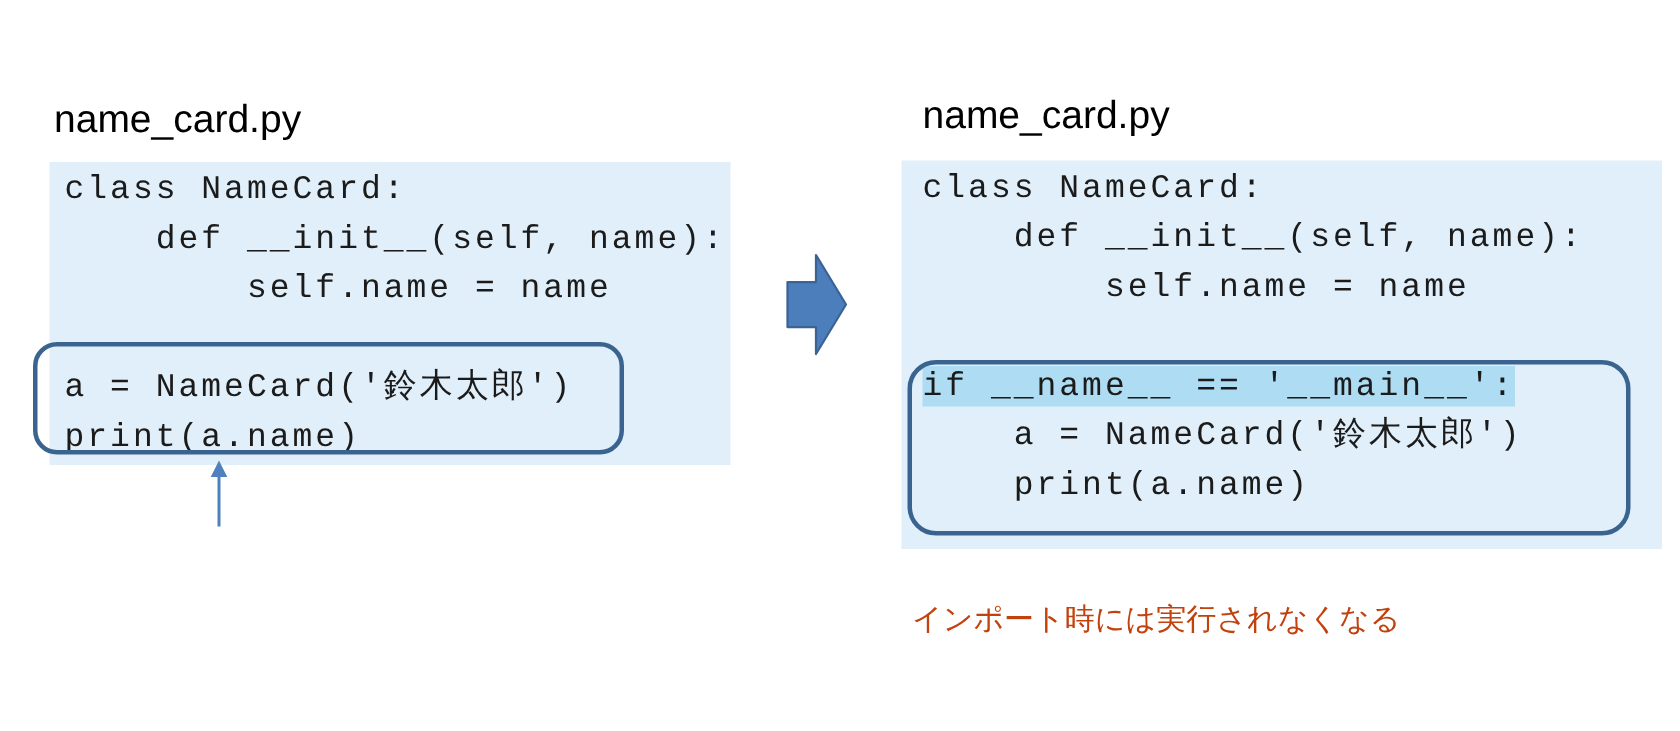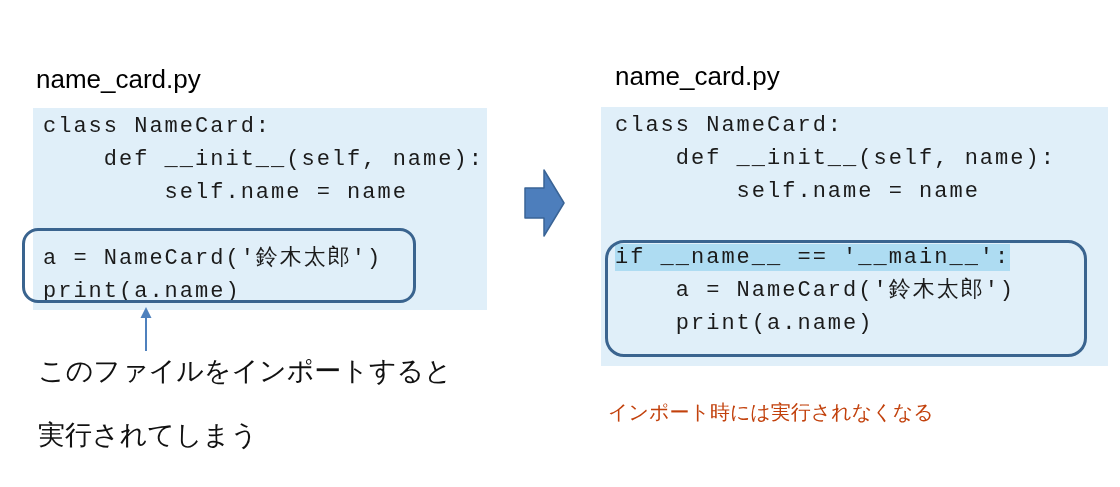--- a/index.html
+++ b/index.html
@@ -102,22 +102,20 @@
     <div class="code-line">print(a.name)</div>
   </div>
 
   <div class="code-box box-left"></div>
 
   <svg class="callout-arrow" viewBox="0 0 18 46">
     <line x1="9" y1="10" x2="9" y2="45" stroke="var(--callout-arrow)" stroke-width="2"></line>
     <polygon points="9,1 3.5,12 14.5,12" fill="var(--callout-arrow)"></polygon>
   </svg>
 
-  <div class="callout-text"><span>このファイルをインポートすると</span><br>
-<span>実行されてしまう</span></div>
 
   <svg class="transform-arrow" viewBox="0 0 41 68">
     <polygon points="1,19 20,19 20,1 40,34 20,67 20,49 1,49" fill="var(--arrow-fill)" stroke="var(--arrow-stroke)" stroke-width="1.5" stroke-linejoin="round"></polygon>
   </svg>
 
   <div class="file-title title-right">name_card.py</div>
 
   <div class="code-block code-right">
     <div class="code-line">class NameCard:</div>
     <div class="code-line">    def __init__(self, name):</div>

